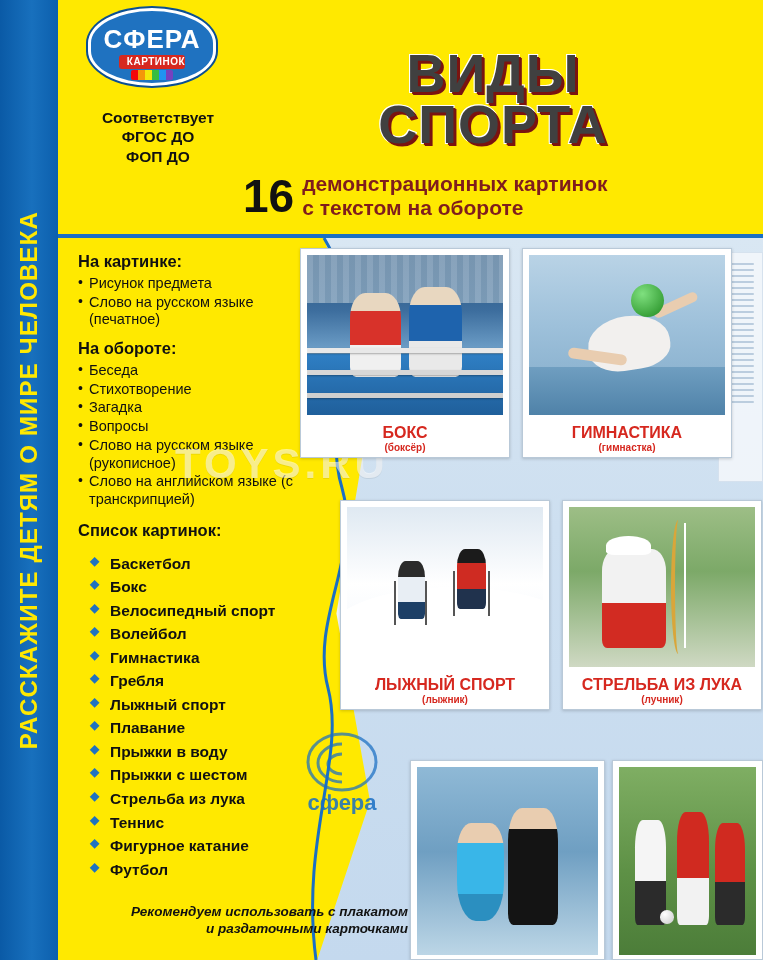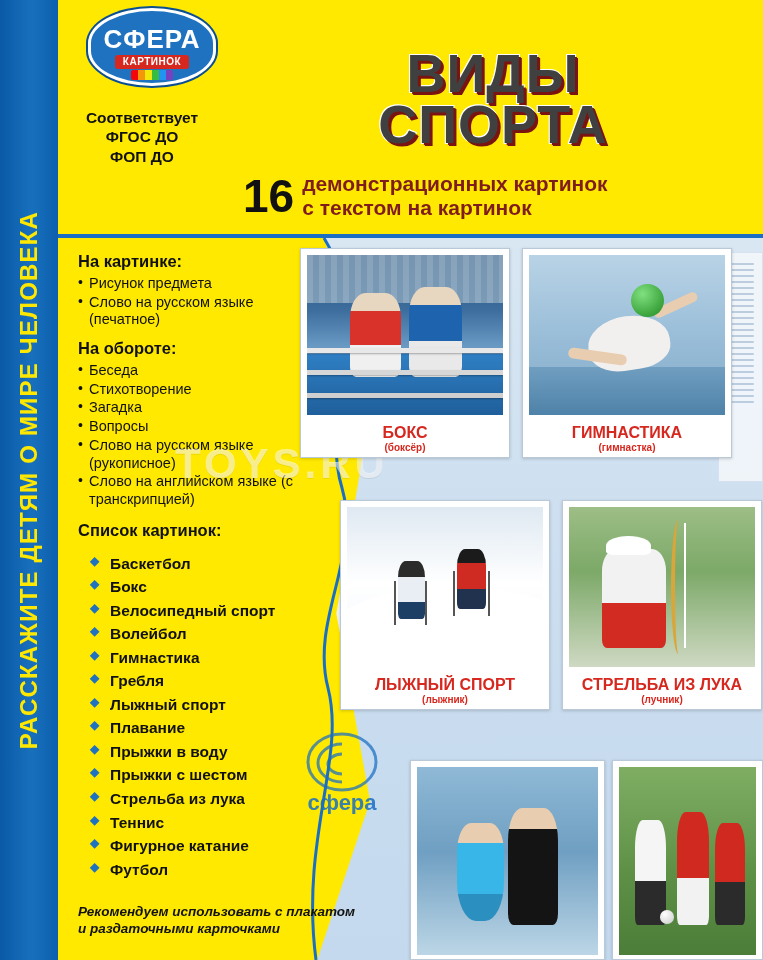--- a/index.html
+++ b/index.html
@@ -71,41 +71,41 @@
     color: #ffffff;
     font-weight: bold;
     font-size: 26px;
     letter-spacing: 1px;
     line-height: 1;
   }
   .logo-sub-wrap {
     margin-top: 3px;
     background: #d6281f;
     border-radius: 3px;
-    padding: 1px 8px 2px 8px;
+    padding: 1px 0 2px 8px;
   }
   .logo-sub {
     color: #ffffff;
     font-size: 10px;
     font-weight: bold;
     letter-spacing: 0.5px;
   }
   .logo-rainbow {
     position: absolute;
     left: 50%; bottom: 3px;
     transform: translateX(-50%);
     width: 42px; height: 10px;
     background: linear-gradient(90deg,#ff0000 0 16%,#ff9900 16% 33%,#ffee00 33% 50%,#3ac13a 50% 66%,#2196f3 66% 83%,#7a3fbf 83% 100%);
     opacity: 0.95;
     border-radius: 2px;
   }
 
   .conform {
     position: absolute;
-    left: 4px; top: 108px;
+    left: 20px; top: 108px;
     width: 160px;
     text-align: center;
     font-size: 15.5px;
     font-weight: bold;
     color: #111;
     line-height: 1.25;
   }
 
   .hdr-top-line {
     position: absolute;
@@ -403,21 +403,21 @@
 
     <div class="title">
       <div>ВИДЫ</div>
       <div>СПОРТА</div>
     </div>
 
     <div class="count-line">
       <div class="count-num">16</div>
       <div class="count-text">
         <div>демонстрационных картинок</div>
-        <div>с текстом на картинок</div>
+        <div>с текстом на обороте</div>
       </div>
     </div>
   </div>
 
   <div class="body-yellow"></div>
   <div class="body-right"></div>
 
   <div class="ghost-page" style="left:718px; top:252px; width:45px; height:230px;">
     <div class="ghost-lines">
       <div></div>
@@ -501,21 +501,21 @@
       <li>Плавание</li>
       <li>Прыжки в воду</li>
       <li>Прыжки с шестом</li>
       <li>Стрельба из лука</li>
       <li>Теннис</li>
       <li>Фигурное катание</li>
       <li>Футбол</li>
     </ul>
   </div>
 
-  <div class="footnote" style="white-space:pre-line;">Рекомендуем использовать с плакатом
+  <div class="footnote" style="white-space:pre-line;text-align:right;">Рекомендуем использовать с плакатом
 и раздаточными карточками</div>
 
   <svg class="wm-sphere" viewBox="0 0 105 86">
     <g fill="none" stroke="#1a6fc4" stroke-width="3" opacity="0.85">
       <path d="M52,6 A34,28 0 1,0 52,62 A34,28 0 1,0 52,6"></path>
       <path d="M52,16 A24,19 0 1,0 52,54"></path>
       <path d="M52,26 A14,10 0 1,0 52,46"></path>
     </g>
     <text x="52" y="82" text-anchor="middle" font-family="Liberation Sans, sans-serif" font-size="22" font-weight="bold" fill="#1a6fc4">сфера</text>
   </svg>

